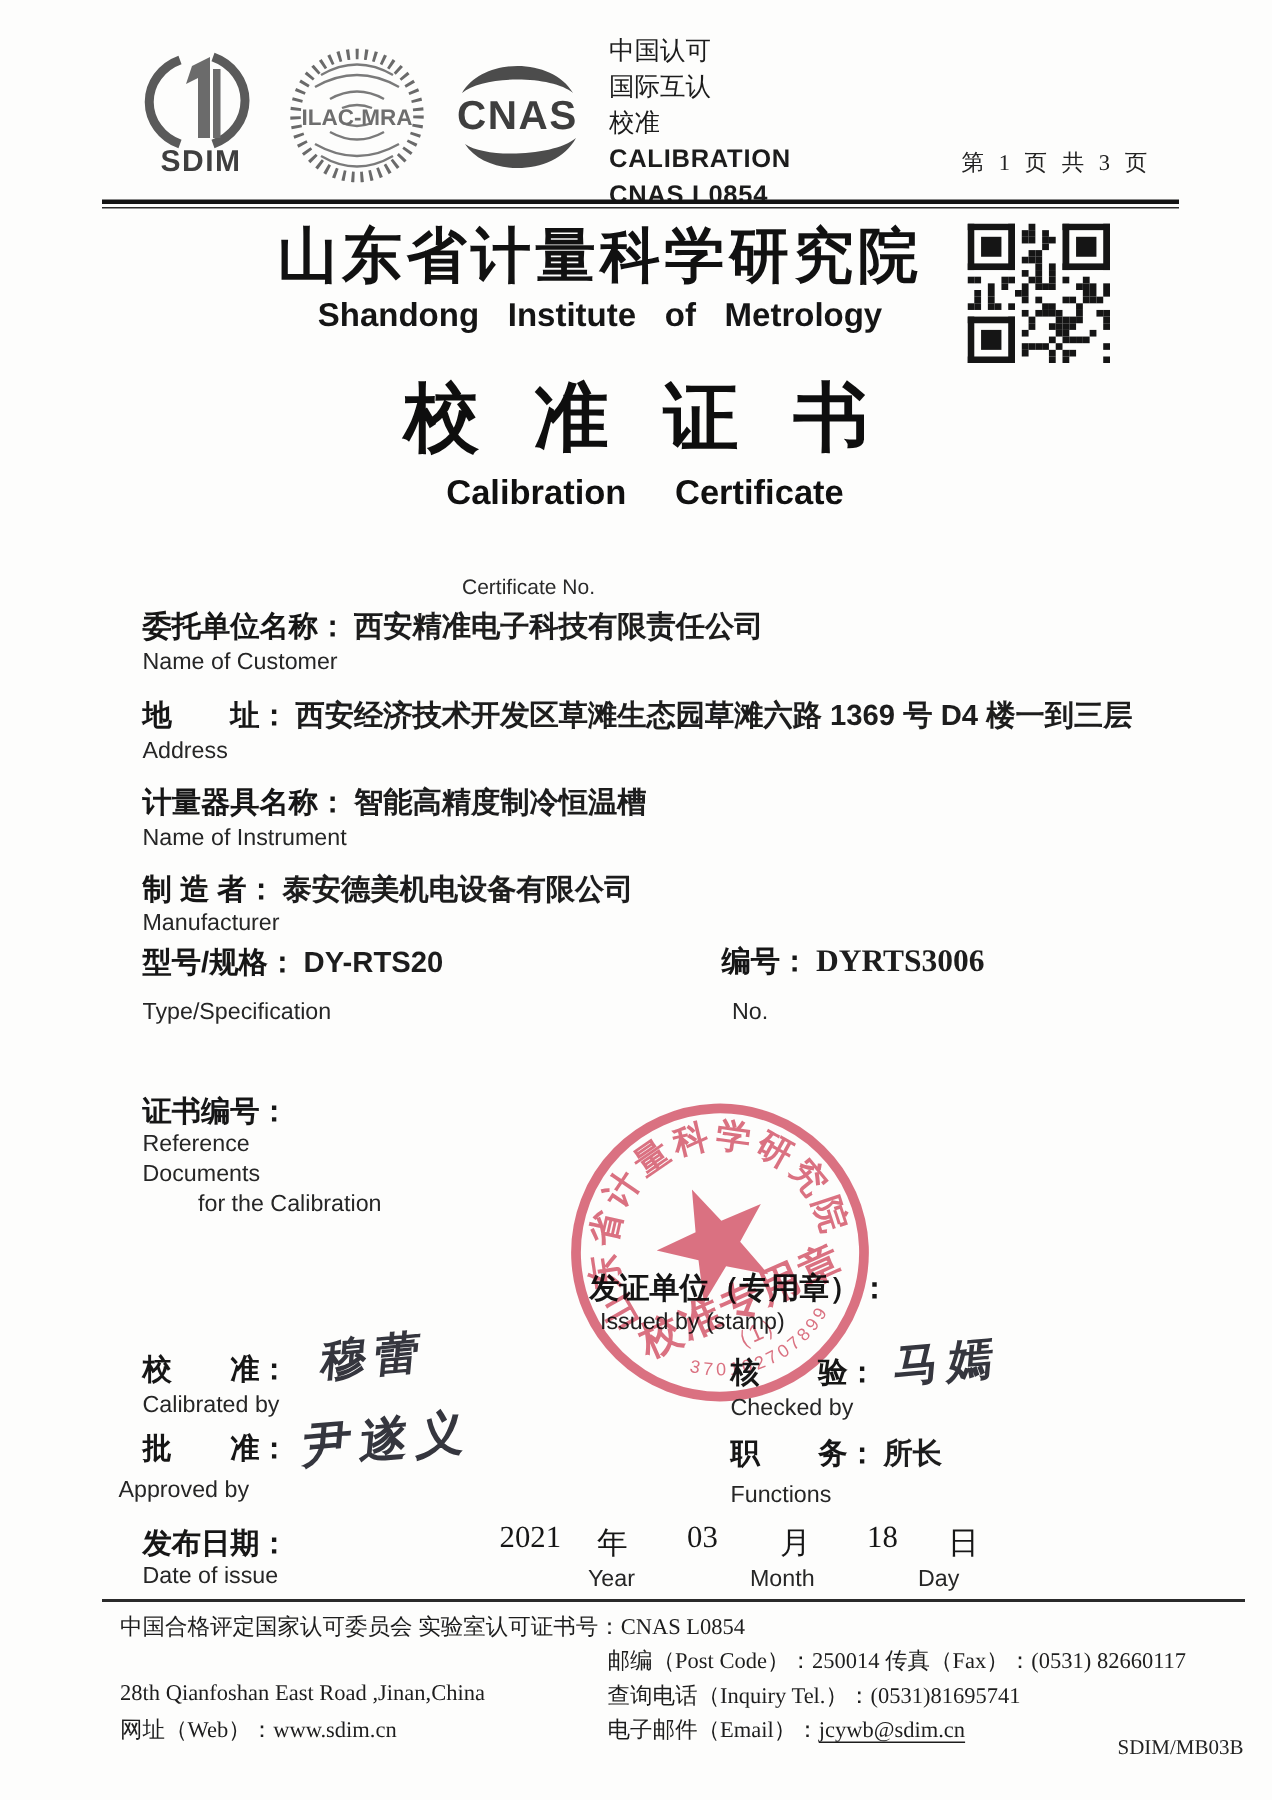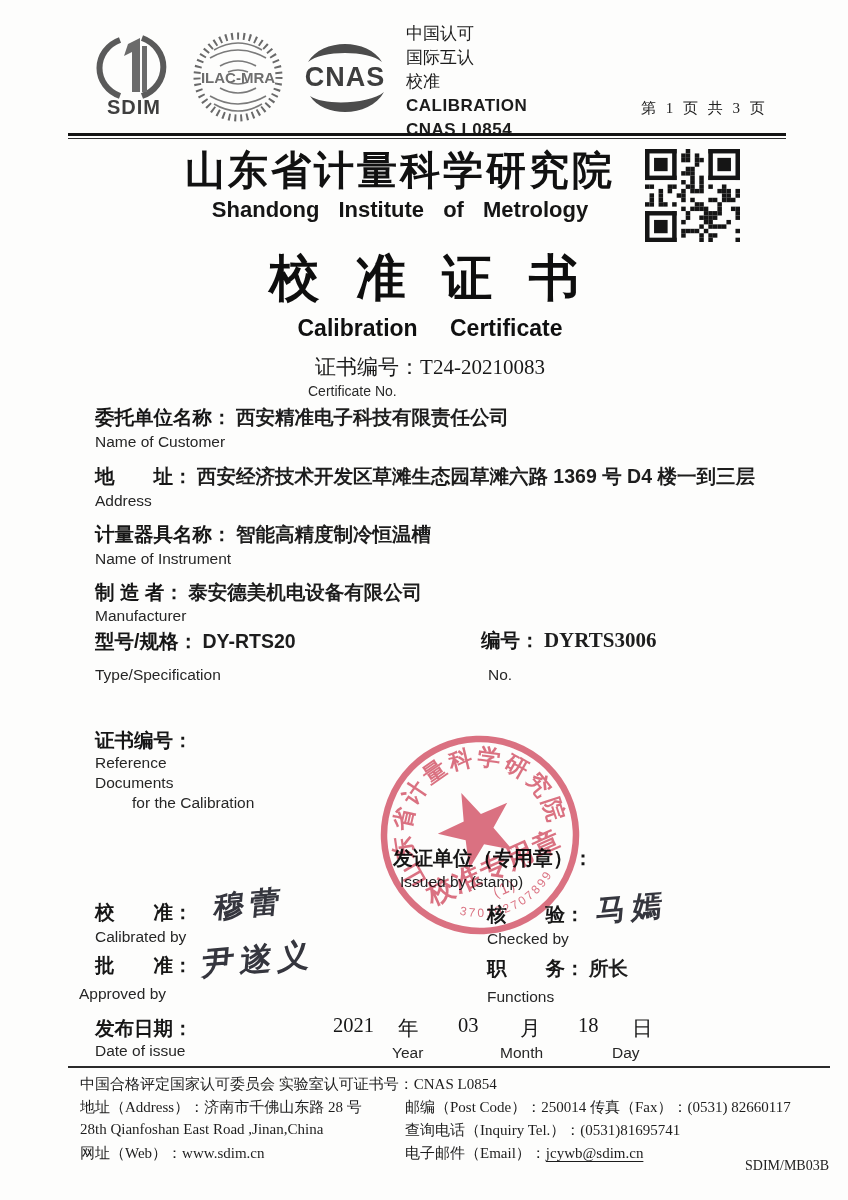--- a/index.html
+++ b/index.html
@@ -242,23 +242,20 @@
       <rect x="63.33333333333333" y="84.23333333333333" width="4.523809523809524" height="4.433333333333334" fill="#151515"></rect>
       <rect x="67.85714285714286" y="84.23333333333333" width="4.523809523809524" height="4.433333333333334" fill="#151515"></rect>
       <rect x="54.285714285714285" y="88.66666666666667" width="4.523809523809524" height="4.433333333333334" fill="#151515"></rect>
       <rect x="63.33333333333333" y="88.66666666666667" width="4.523809523809524" height="4.433333333333334" fill="#151515"></rect>
       <rect x="90.47619047619048" y="88.66666666666667" width="4.523809523809524" height="4.433333333333334" fill="#151515"></rect>
     </svg>
 
   <div class="abs title-en">Calibration Certificate</div>
   <div class="abs title-cn serif">校 准 证 书</div>
 
-  <div class="abs cert-num serif">
-    <span>证书编号：</span><span>T24-20210083</span>
-  </div>
   <div class="abs cert-num-sub">Certificate No.</div>
 
   <div class="abs row1">
     <span class="flabel">委托单位名称：</span>
     <span class="fvalue">西安精准电子科技有限责任公司</span>
   </div>
   <div class="abs row1s fsub">Name of Customer</div>
 
   <div class="abs row2">
     <span class="flabel">地　　址：</span>
@@ -342,21 +339,20 @@
   <div class="abs d-month dv serif">03</div>
   <div class="abs d-mu dv serif">月</div>
   <div class="abs d-day dv serif">18</div>
   <div class="abs d-du dv serif">日</div>
   <div class="abs ds-y d-sub">Year</div>
   <div class="abs ds-m d-sub">Month</div>
   <div class="abs ds-d d-sub">Day</div>
 
   <div class="abs f-rule"></div>
   <div class="abs f1 ftr">中国合格评定国家认可委员会 实验室认可证书号：CNAS L0854</div>
-  <div class="abs f2l ftr">地址（Address）：济南市千佛山东路 28 号</div>
   <div class="abs f2r ftr">邮编（Post Code）：250014 传真（Fax）：(0531) 82660117</div>
   <div class="abs f3l ftr">28th Qianfoshan East Road ,Jinan,China</div>
   <div class="abs f3r ftr">查询电话（Inquiry Tel.）：(0531)81695741</div>
   <div class="abs f4l ftr">网址（Web）：www.sdim.cn</div>
   <div class="abs f4r ftr">
     <span>电子邮件（Email）：</span><u>jcywb@sdim.cn</u>
   </div>
   <div class="abs form-code">SDIM/MB03B</div>
 
 </div>

